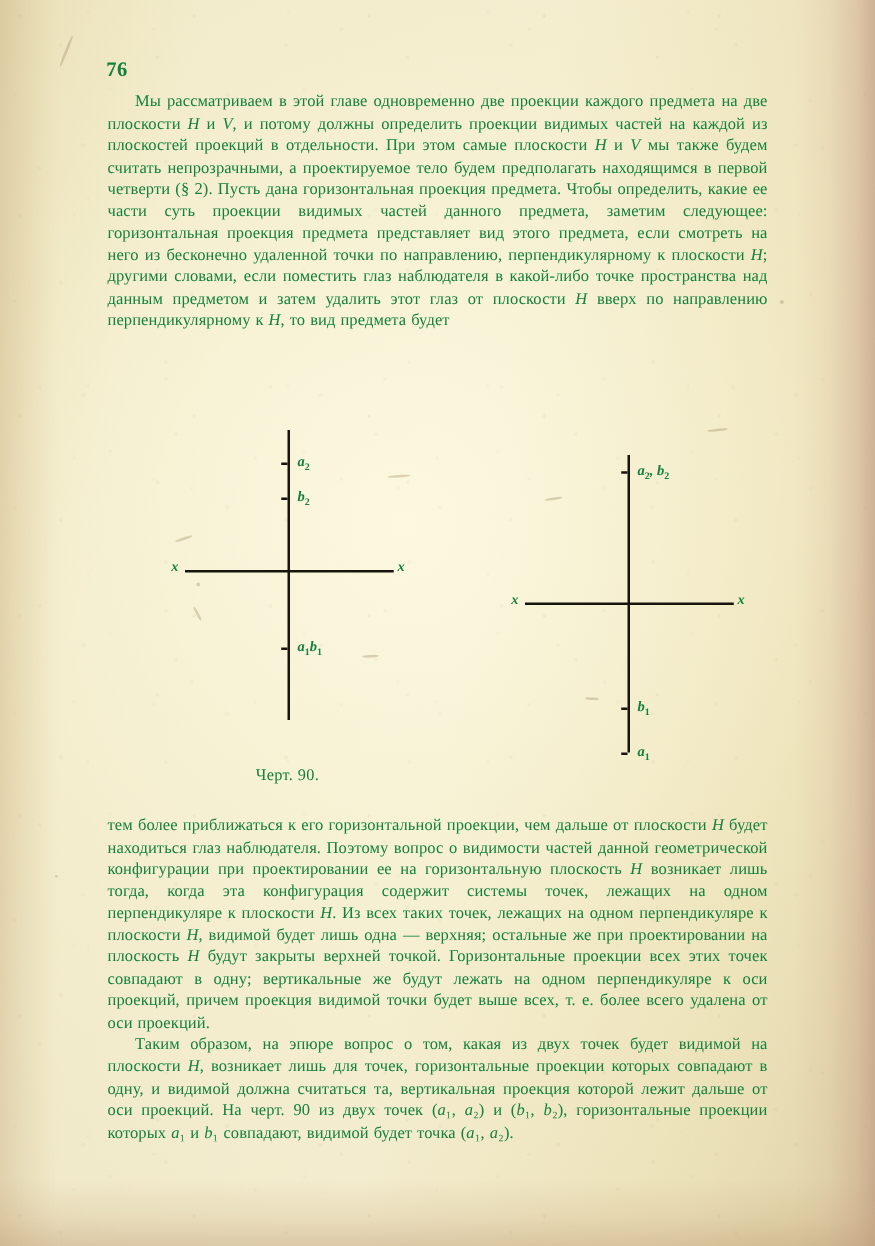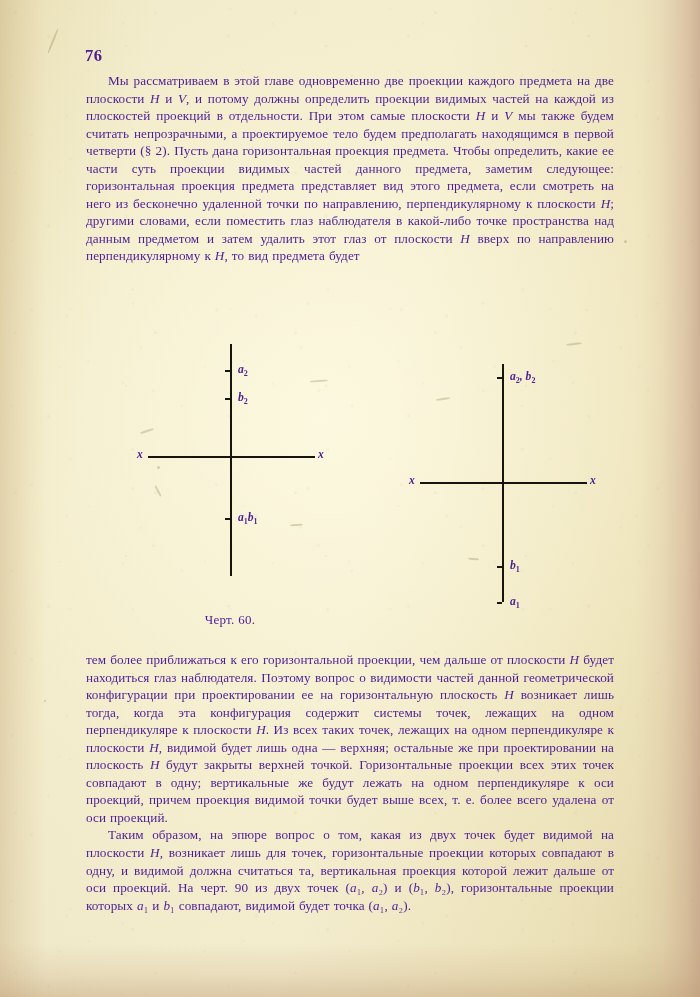--- a/index.html
+++ b/index.html
@@ -9,21 +9,21 @@
     background: #8a8a86;
   }
   .page {
     position: relative;
     width: 700px;
     height: 997px;
     margin: 0 auto;
     overflow: hidden;
     background: #efe8c6;
     font-family: "Liberation Serif", "DejaVu Serif", serif;
-    color: #4c1d95;
+    color: #15803d;
   }
 
   
   .paper-base {
     position: absolute;
     inset: 0;
     background:
       radial-gradient(ellipse 115% 85% at 46% 42%,
          rgba(255,252,228,0.75) 0%,
          rgba(246,238,200,0.30) 45%,
@@ -258,21 +258,21 @@
           <div class="tick" style="top:60px;"></div>
           <div class="tick" style="top:180px;"></div>
 
           <div class="ptlabel" style="top:25px;font-family:Liberation Serif, serif;"><span>a</span><sub>2</sub></div>
           <div class="ptlabel" style="top:53px;"><span>b</span><sub>2</sub></div>
           <div class="ptlabel" style="top:173px;"><span>a</span><sub>1</sub><span>b</span><sub>1</sub></div>
 
           <div class="axlabel" style="left:3px; top:110px;">x</div>
           <div class="axlabel" style="left:184px; top:110px;">x</div>
         </div>
-        <div class="fig-caption">Черт. 60.</div>
+        <div class="fig-caption">Черт. 90.</div>
       </div>
 
       <div class="fig" id="fig-91">
         <div class="axes">
           <div class="v-line" style="top:0px; height:238px;"></div>
           <div class="h-line" style="left:14px; top:118px; width:167px;"></div>
 
           <div class="tick" style="top:13px;"></div>
           <div class="tick" style="top:202px;"></div>
           <div class="tick" style="top:238px;"></div>

